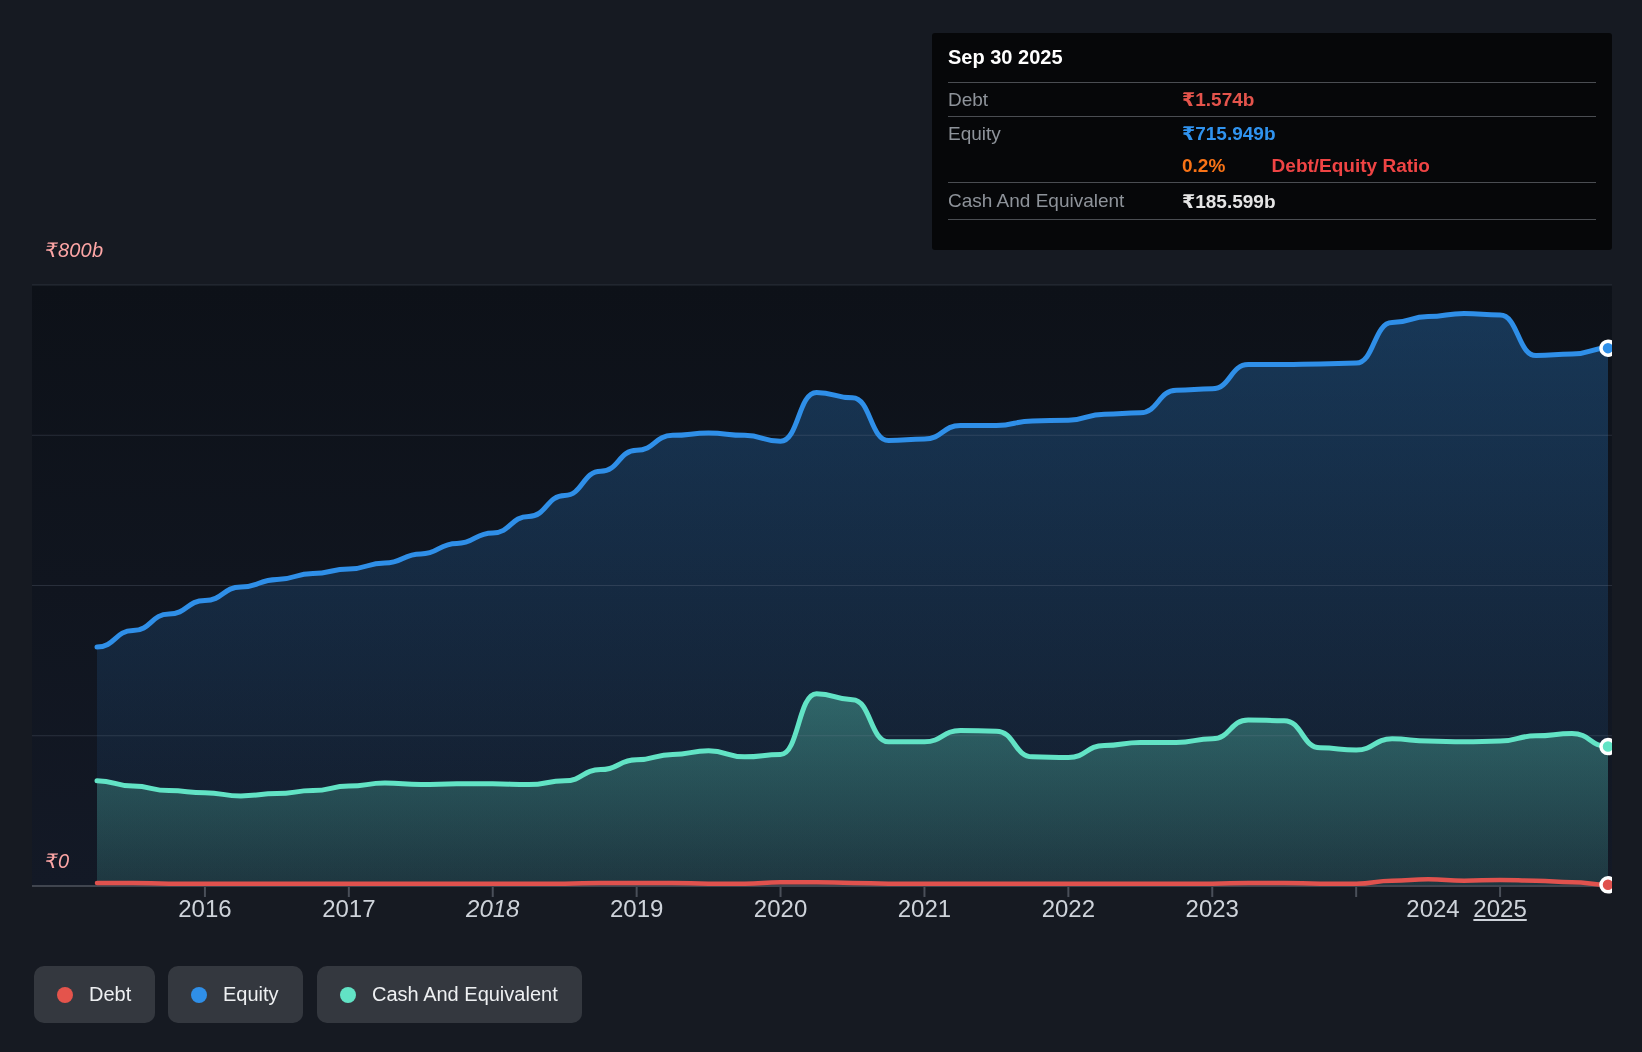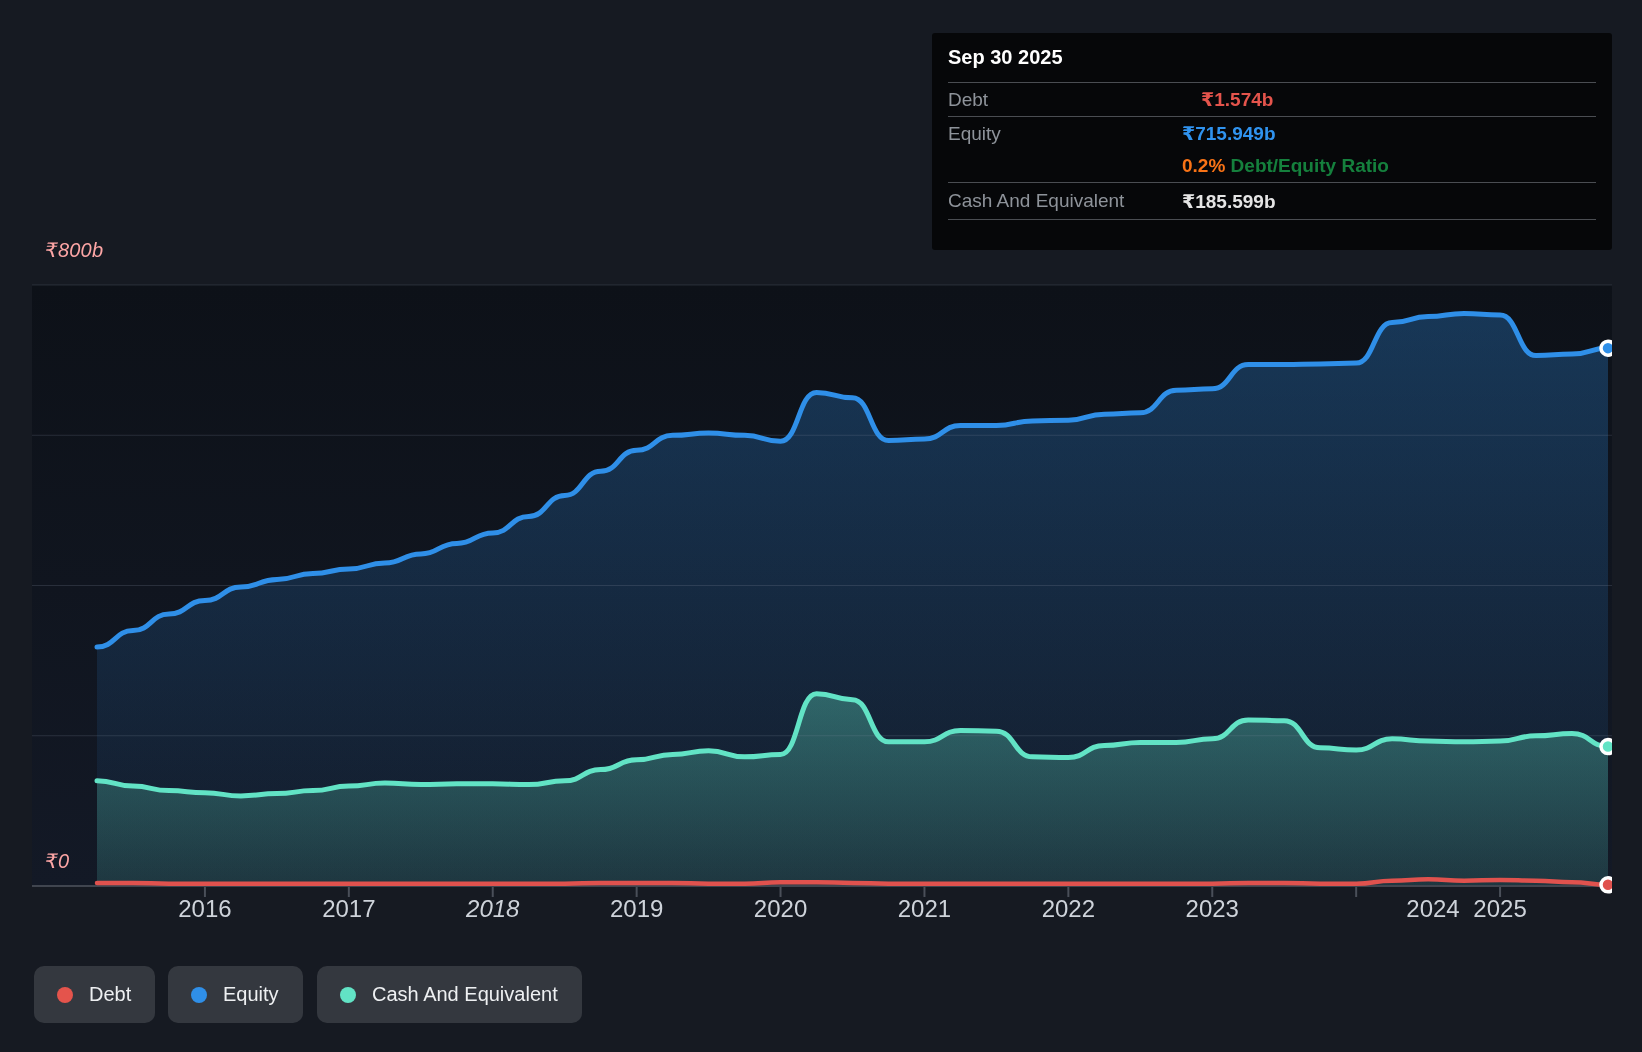--- a/index.html
+++ b/index.html
@@ -23,21 +23,21 @@
     position:absolute;left:932px;top:33px;width:680px;height:217px;box-sizing:border-box;
     background:#060709;border-radius:3px;padding:0 16px;color:#8e939a;z-index:5;
   }
   .tt-title{height:49px;display:flex;align-items:center;font-size:20px;font-weight:bold;
             color:#ffffff;border-bottom:1px solid #4a4d52;}
   .tt-row{position:relative;display:flex;align-items:center;font-size:19px;box-sizing:border-box;}
   .tt-row.bb{border-bottom:1px solid #4a4d52;}
   .tt-row .lbl{color:#8e939a;}
   .tt-row .val{position:absolute;left:234px;font-weight:bold;}
   .tt-ratio-pct{color:#f97316;font-weight:bold;}
-  .tt-ratio-lbl{color:#15803d;font-weight:bold;}
+  .tt-ratio-lbl{color:#ef4444;font-weight:bold;margin-left:41px;}
 
   
   .chip{
     position:absolute;top:966px;height:57px;background:#34383f;border-radius:10px;
     display:flex;align-items:center;padding:0 24px 0 23px;box-sizing:border-box;
     font-size:20px;color:#eef0f2;cursor:pointer;
   }
   .chip .dot{width:16px;height:16px;border-radius:50%;margin-right:16px;flex:0 0 auto;}
 </style>
 </head>
@@ -96,28 +96,28 @@
   <div id="xlabels">
       <div class="xlabel" style="left: 204.929px;">2016</div>
       <div class="xlabel" style="left: 348.833px;">2017</div>
       <div class="xlabel" style="left: 492.738px; font-style: italic;">2018</div>
       <div class="xlabel" style="left: 636.643px;">2019</div>
       <div class="xlabel" style="left: 780.548px;">2020</div>
       <div class="xlabel" style="left: 924.452px;">2021</div>
       <div class="xlabel" style="left: 1068.36px;">2022</div>
       <div class="xlabel" style="left: 1212.26px;">2023</div>
       <div class="xlabel" style="left: 1433px;">2024</div>
-      <div class="xlabel" style="left: 1500.07px;">2025</div>
+      <div class="xlabel" style="left: 1500.07px; text-decoration: underline;">2025</div>
     </div>
 
   <div class="tooltip">
     <div class="tt-title">Sep 30 2025</div>
     <div class="tt-row bb" style="height:34px;">
       <span class="lbl">Debt</span>
-      <span class="val" id="tt-val-debt" style="color: rgb(228, 84, 76); margin-left: 19px;">₹1.574b</span>
+      <span class="val" id="tt-val-debt" style="color: rgb(228, 84, 76);">₹1.574b</span>
     </div>
     <div class="tt-row" style="height:33px;">
       <span class="lbl">Equity</span>
       <span class="val" id="tt-val-equity" style="color: rgb(48, 147, 239);">₹715.949b</span>
     </div>
     <div class="tt-row bb" style="height:33px;">
       <span class="val">
         <span class="tt-ratio-pct">0.2%</span>
         <span> </span>
         <span class="tt-ratio-lbl">Debt/Equity Ratio</span>

